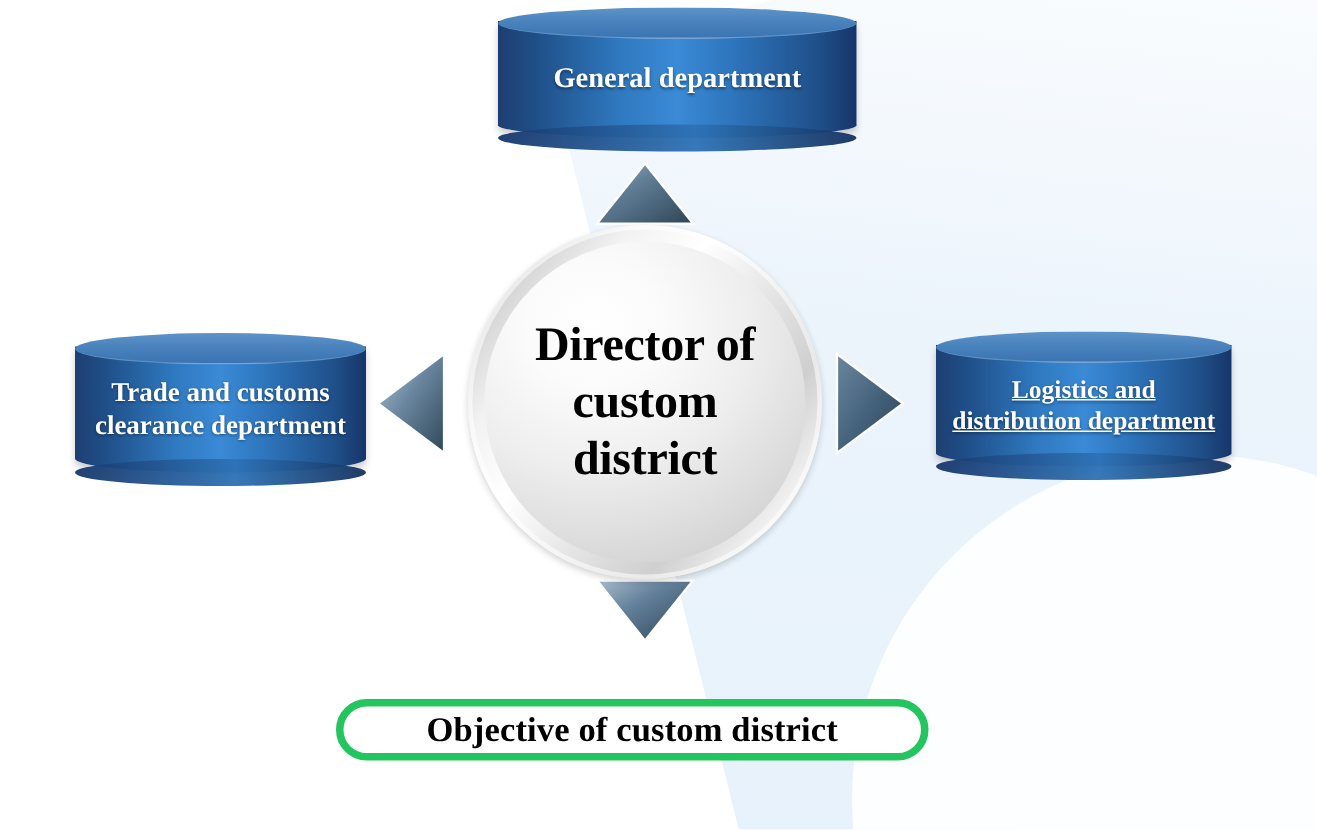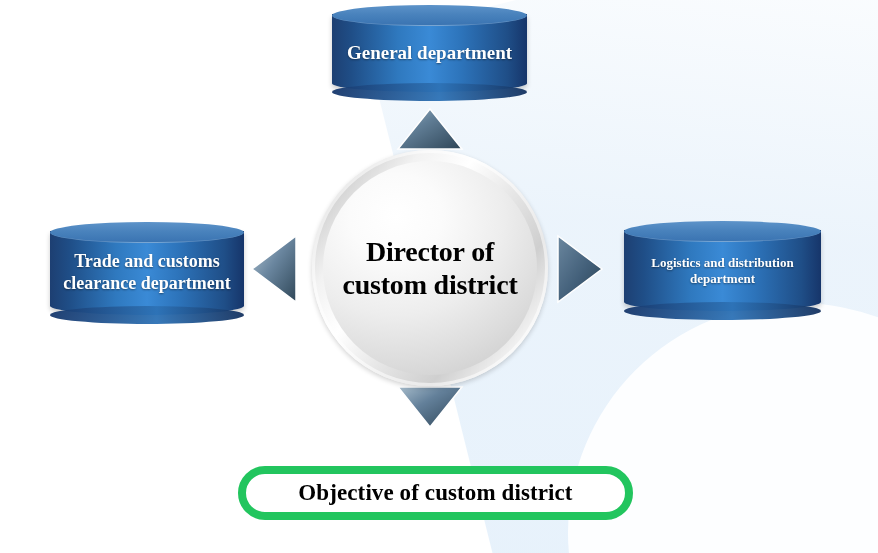--- a/index.html
+++ b/index.html
@@ -80,21 +80,21 @@
         #dcdcdc 62%,
         #cdcdcd 78%,
         #e8e8e8 92%,
         #f6f6f6 100%);
   }
   .center-label {
     position: relative;
     z-index: 2;
     text-align: center;
     color: #000000;
-    font-size: 28px;
+    font-size: 32px;
     font-weight: bold;
     line-height: 1.18;
     letter-spacing: -0.2px;
     width: 190px;
   }
 
   
   .arrow {
     position: absolute;
   }
@@ -158,37 +158,37 @@
     align-items: center;
     justify-content: center;
     text-align: center;
     color: #ffffff;
     font-weight: bold;
     line-height: 1.22;
     text-shadow: 0 1px 2px rgba(0,0,0,0.45);
     z-index: 3;
   }
 
-  #cyl-general  { left: 332px; top: 5px;   width: 195px; height: 96px;  }
+  #cyl-general  { left: 332px; top: 5px;   width: 195px; height: 96px; padding-left: 44px;  }
   #cyl-general  .cyl-label { font-size: 19px; }
 
   #cyl-trade    { left: 50px;  top: 222px; width: 194px; height: 102px; }
   #cyl-trade    .cyl-label { font-size: 18px; }
 
   #cyl-logistics{ left: 624px; top: 221px; width: 197px; height: 99px;  }
-  #cyl-logistics .cyl-label { font-size: 13px; }
+  #cyl-logistics .cyl-label { font-size: 17px; text-decoration: underline; }
 
   
   .pill {
     position: absolute;
-    left: 238px;
+    left: 224px;
     top: 466px;
     width: 395px;
-    height: 54px;
-    border: 8px solid #22c55e;
+    height: 41px;
+    border: 5px solid #22c55e;
     border-radius: 27px;
     background: #ffffff;
     display: flex;
     align-items: center;
     justify-content: center;
     box-sizing: border-box;
   }
   .pill-label {
     color: #000000;
     font-size: 23px;

